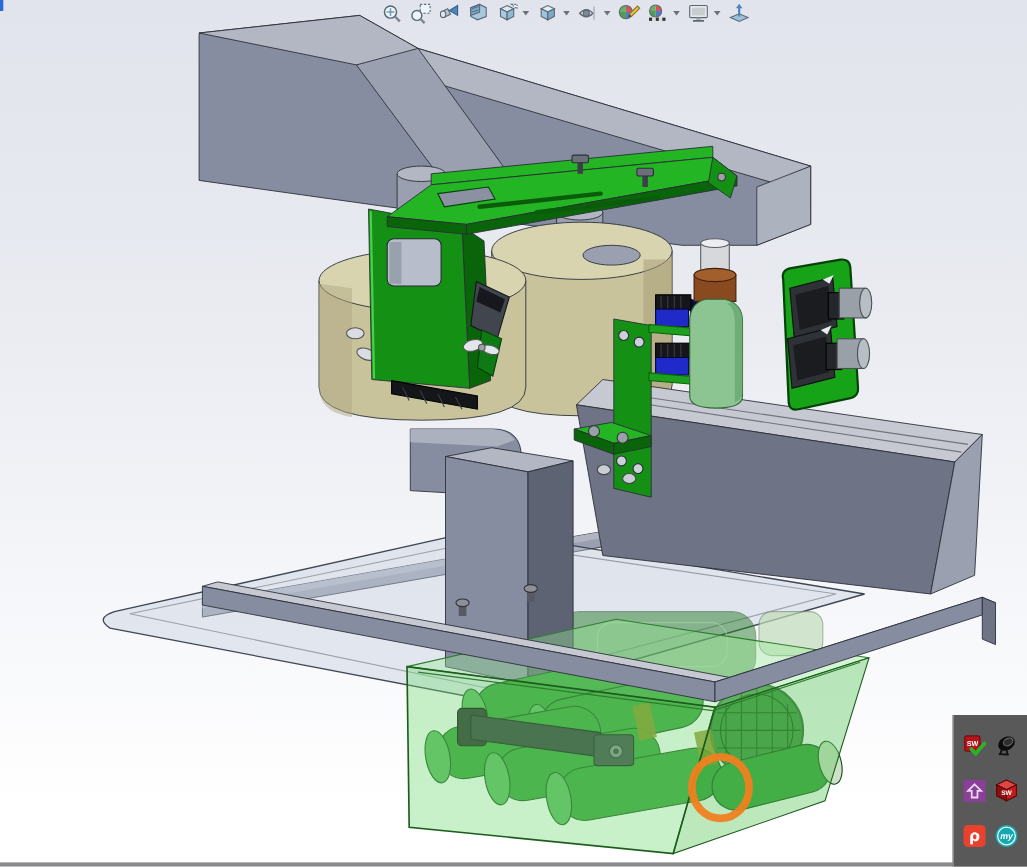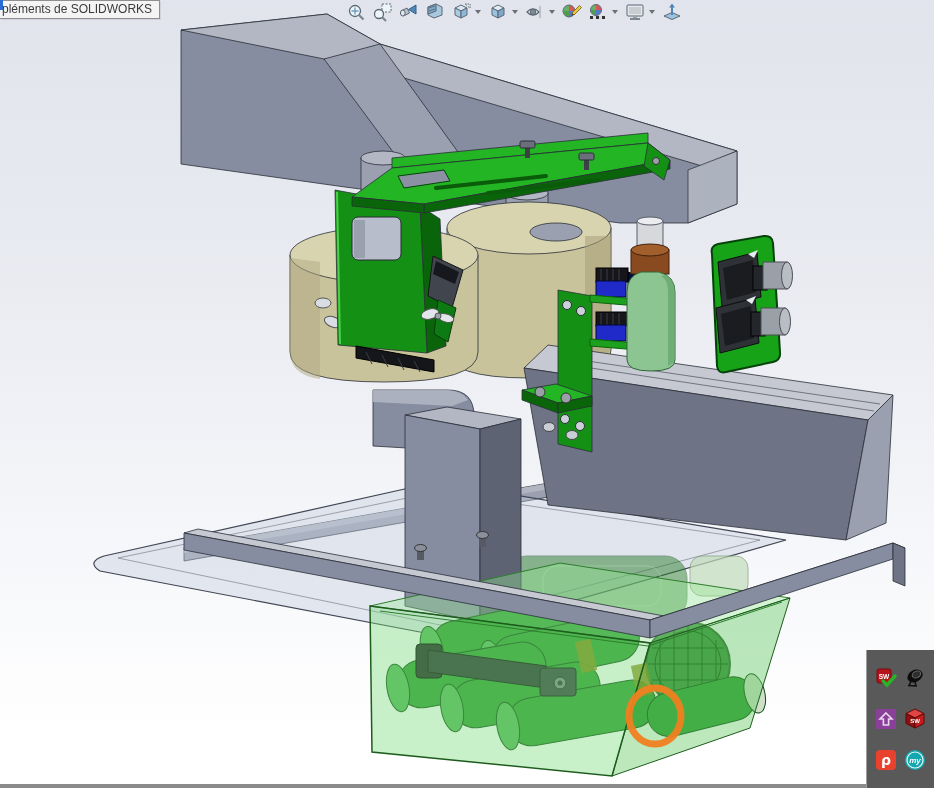--- a/index.html
+++ b/index.html
@@ -276,23 +276,20 @@
       <ellipse cx="420.5" cy="548" rx="6" ry="3.5" fill="#8a8f99" stroke="#333"></ellipse>
     </g>
     <g>
       <rect x="479" y="535" width="7" height="12" fill="#565a64"></rect>
       <ellipse cx="482.5" cy="535" rx="6" ry="3.5" fill="#8a8f99" stroke="#333"></ellipse>
     </g>
 
     <ellipse cx="655" cy="716" rx="26" ry="28" fill="none" stroke="var(--orange)" stroke-width="7" opacity=".95"></ellipse>
   </svg>
 
-  <div id="addin-tip">
-    <span>pléments de SOLIDWORKS</span>
-  </div>
   <div id="blue-sliver"></div>
 
   <div id="hud">
     <span class="tbi">
       <svg width="22" height="20" viewBox="0 0 22 20">
           <circle cx="9" cy="9" r="5.5" fill="#eef5fa" stroke="#5c6774" stroke-width="1.3"></circle>
           <path d="M9,5.5 V12.5 M5.5,9 H12.5" stroke="#6f9dc0" stroke-width="1.4"></path>
           <line x1="13" y1="13" x2="17.5" y2="17.5" stroke="#7a8591" stroke-width="2.2"></line>
         </svg>
       </span>

